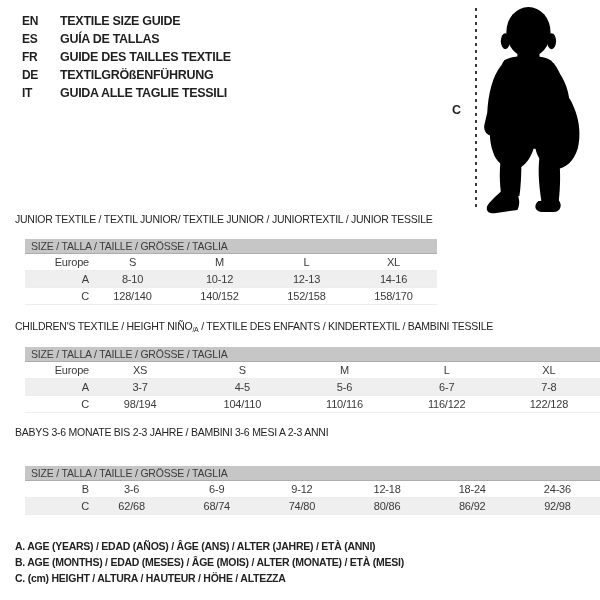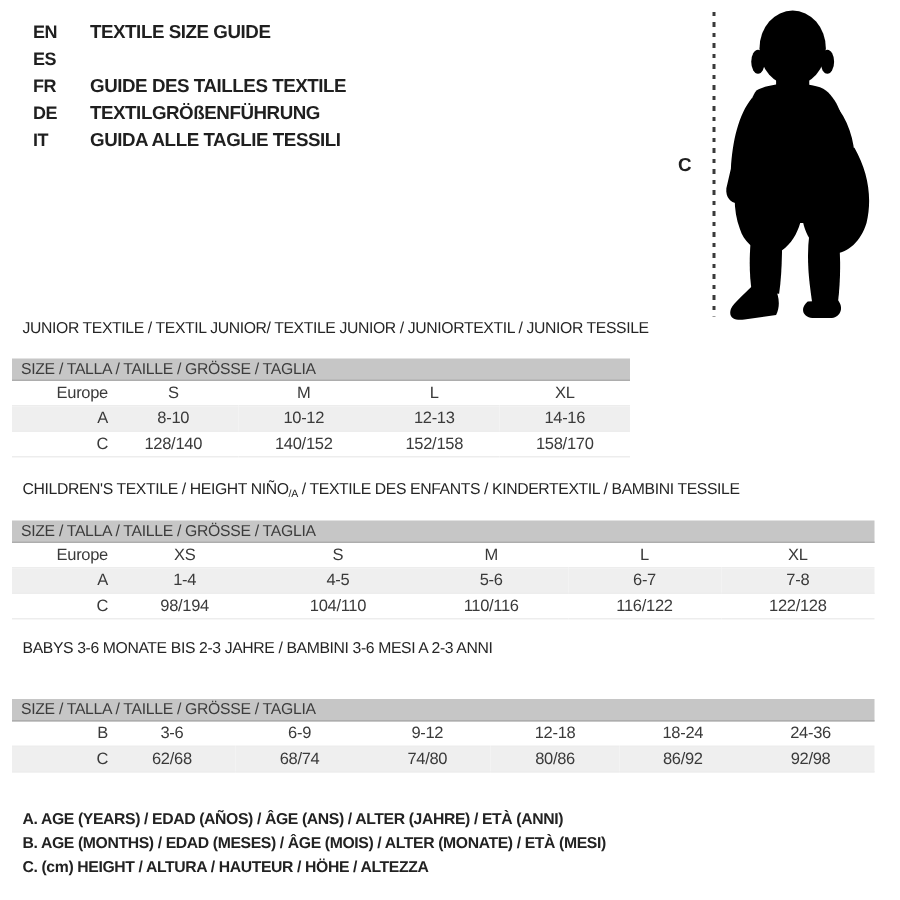--- a/index.html
+++ b/index.html
@@ -20,21 +20,21 @@
   .measure-line{left:475px;top:8px;width:2px;height:203px;
     background:repeating-linear-gradient(to bottom,#3a3a3a 0 3px,transparent 3px 7px)}
   .measure-label{left:452px;top:103px;font-weight:bold;font-size:12.5px;color:#1f1f1f}
   .toddler{left:483px;top:4px}
 
   
   .tbl-title{font-weight:normal;font-size:10.5px;letter-spacing:-0.25px;color:#252525;white-space:nowrap;line-height:13px}
   .tbl-title .subscript{font-size:7px;vertical-align:-2px}
 
   
-  .table-block{left:8px}
+  .table-block{left:25px}
   .size-bar{background:#c6c6c6;height:15px;line-height:15px;font-size:10.5px;letter-spacing:-0.2px;
     color:#3c3c3c;padding-left:6px;border-bottom:1px solid #adadad;box-sizing:border-box}
   table{border-collapse:collapse;table-layout:fixed;width:100%}
   td{height:16px;font-size:11px;letter-spacing:-0.2px;text-align:center;color:#3a3a3a;
     padding:0;border-bottom:1px solid #ededed}
   td:first-child{width:58px;text-align:right;padding-left:6px}
   tr.shaded{background:#efefef}
 
   
   .legend{left:15px;top:538px}
@@ -43,20 +43,21 @@
 </head>
 <body>
 
 <div class="abs lang-block">
   <div class="lang-row">
     <span class="lang-code">EN</span>
     <span class="lang-label">TEXTILE SIZE GUIDE</span>
   </div>
   <div class="lang-row">
     <span class="lang-code">ES</span>
+    <span class="lang-label">GUÍA DE TALLAS</span>
   </div>
   <div class="lang-row">
     <span class="lang-code">FR</span>
     <span class="lang-label">GUIDE DES TAILLES TEXTILE</span>
   </div>
   <div class="lang-row">
     <span class="lang-code">DE</span>
     <span class="lang-label">TEXTILGRÖßENFÜHRUNG</span>
   </div>
   <div class="lang-row">
@@ -133,21 +134,21 @@
         <tr>
           <td>Europe</td>
           <td>XS</td>
           <td>S</td>
           <td>M</td>
           <td>L</td>
           <td>XL</td>
         </tr>
         <tr class="shaded">
           <td>A</td>
-          <td>1-4</td>
+          <td>3-7</td>
           <td>4-5</td>
           <td>5-6</td>
           <td>6-7</td>
           <td>7-8</td>
         </tr>
         <tr>
           <td>C</td>
           <td>98/194</td>
           <td>104/110</td>
           <td>110/116</td>

